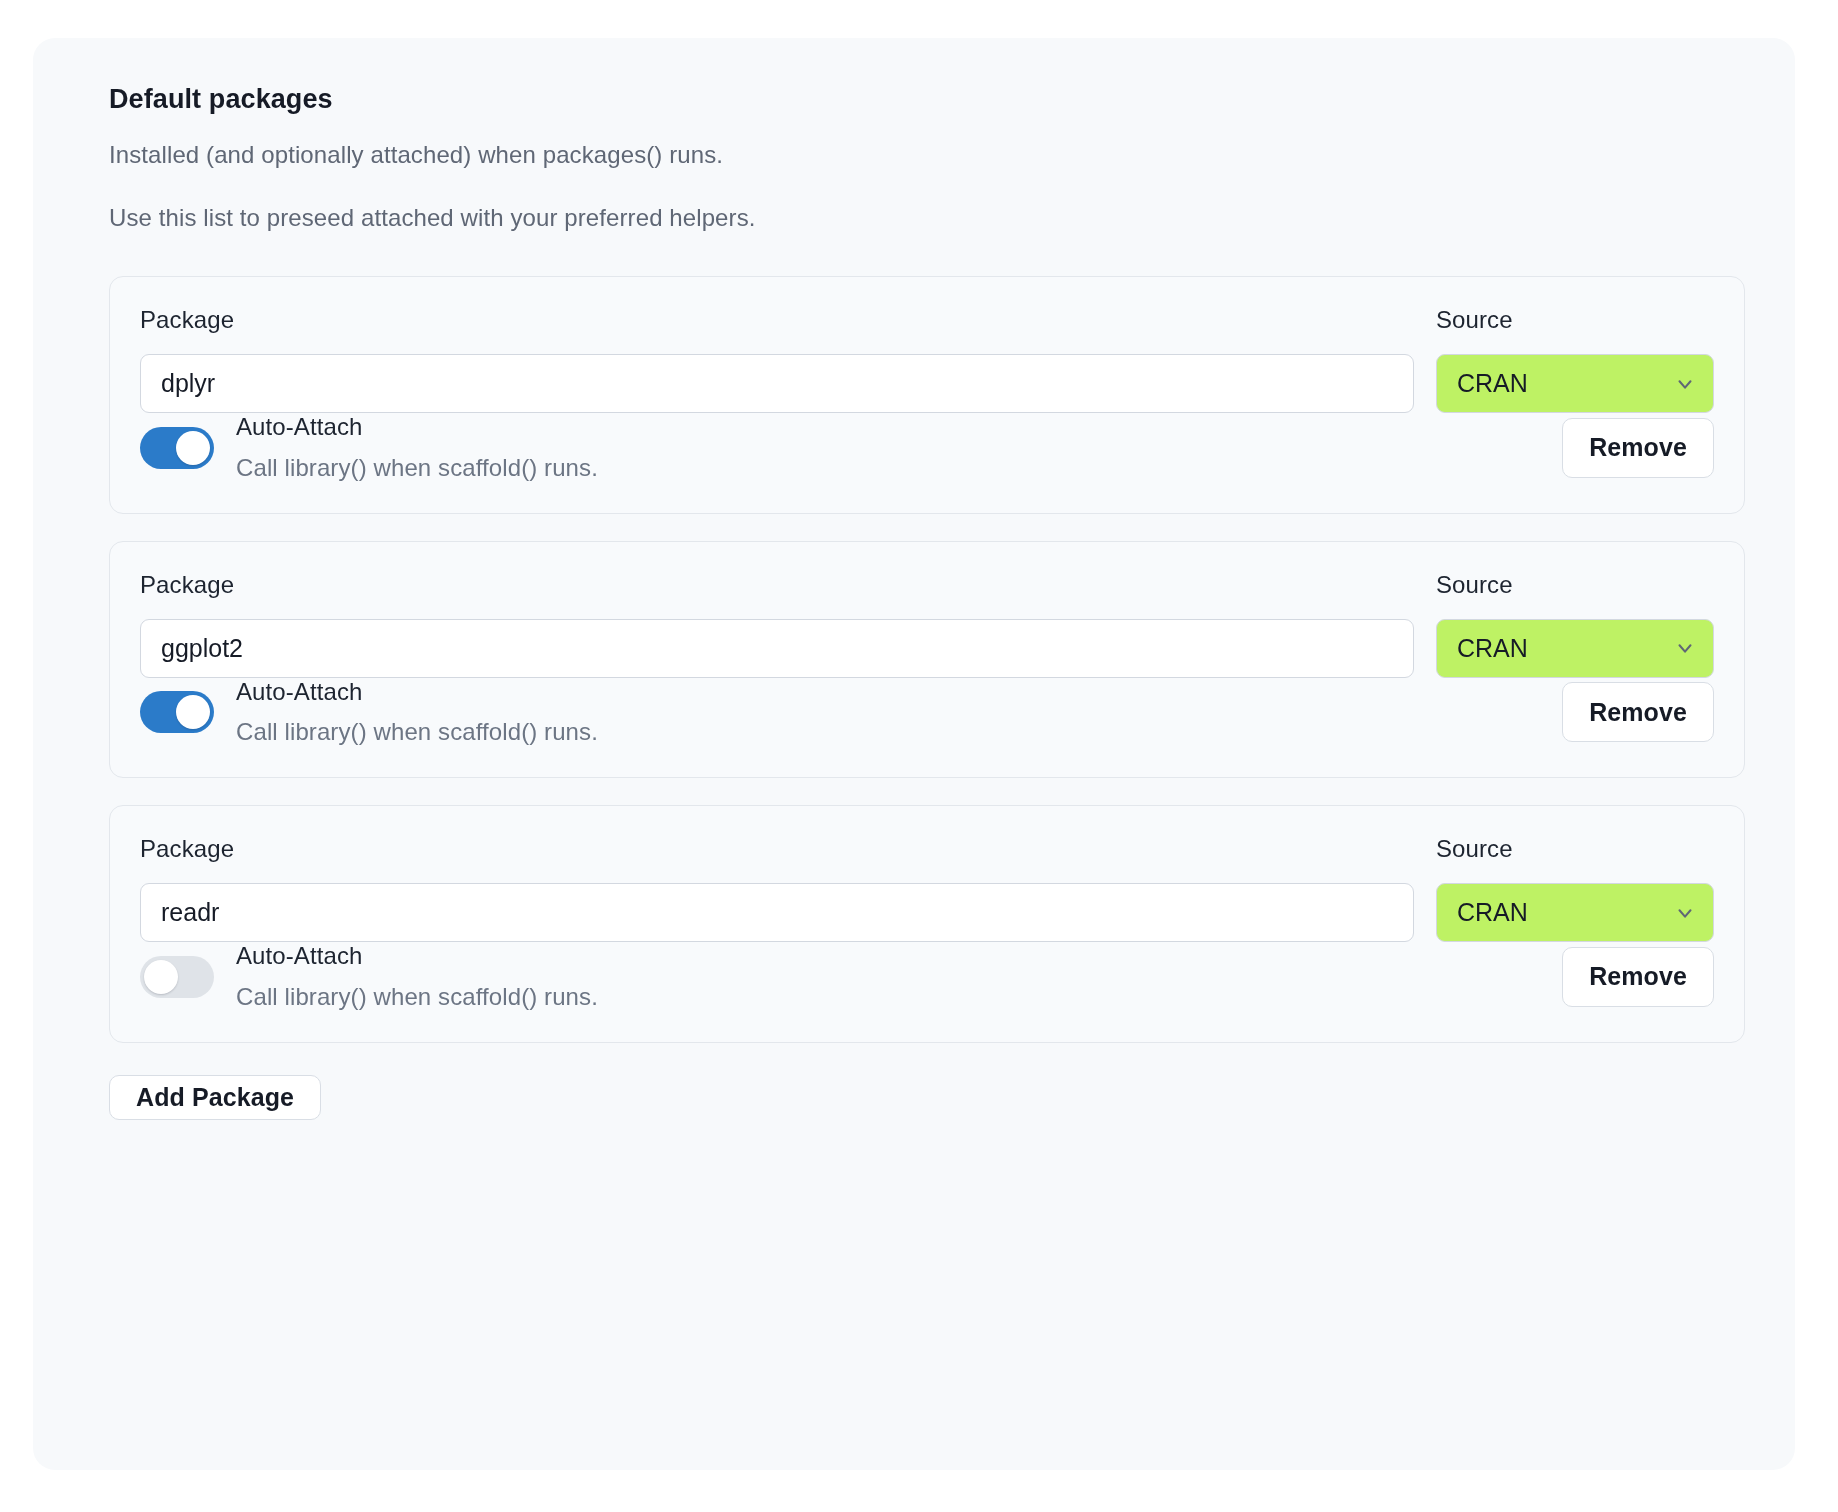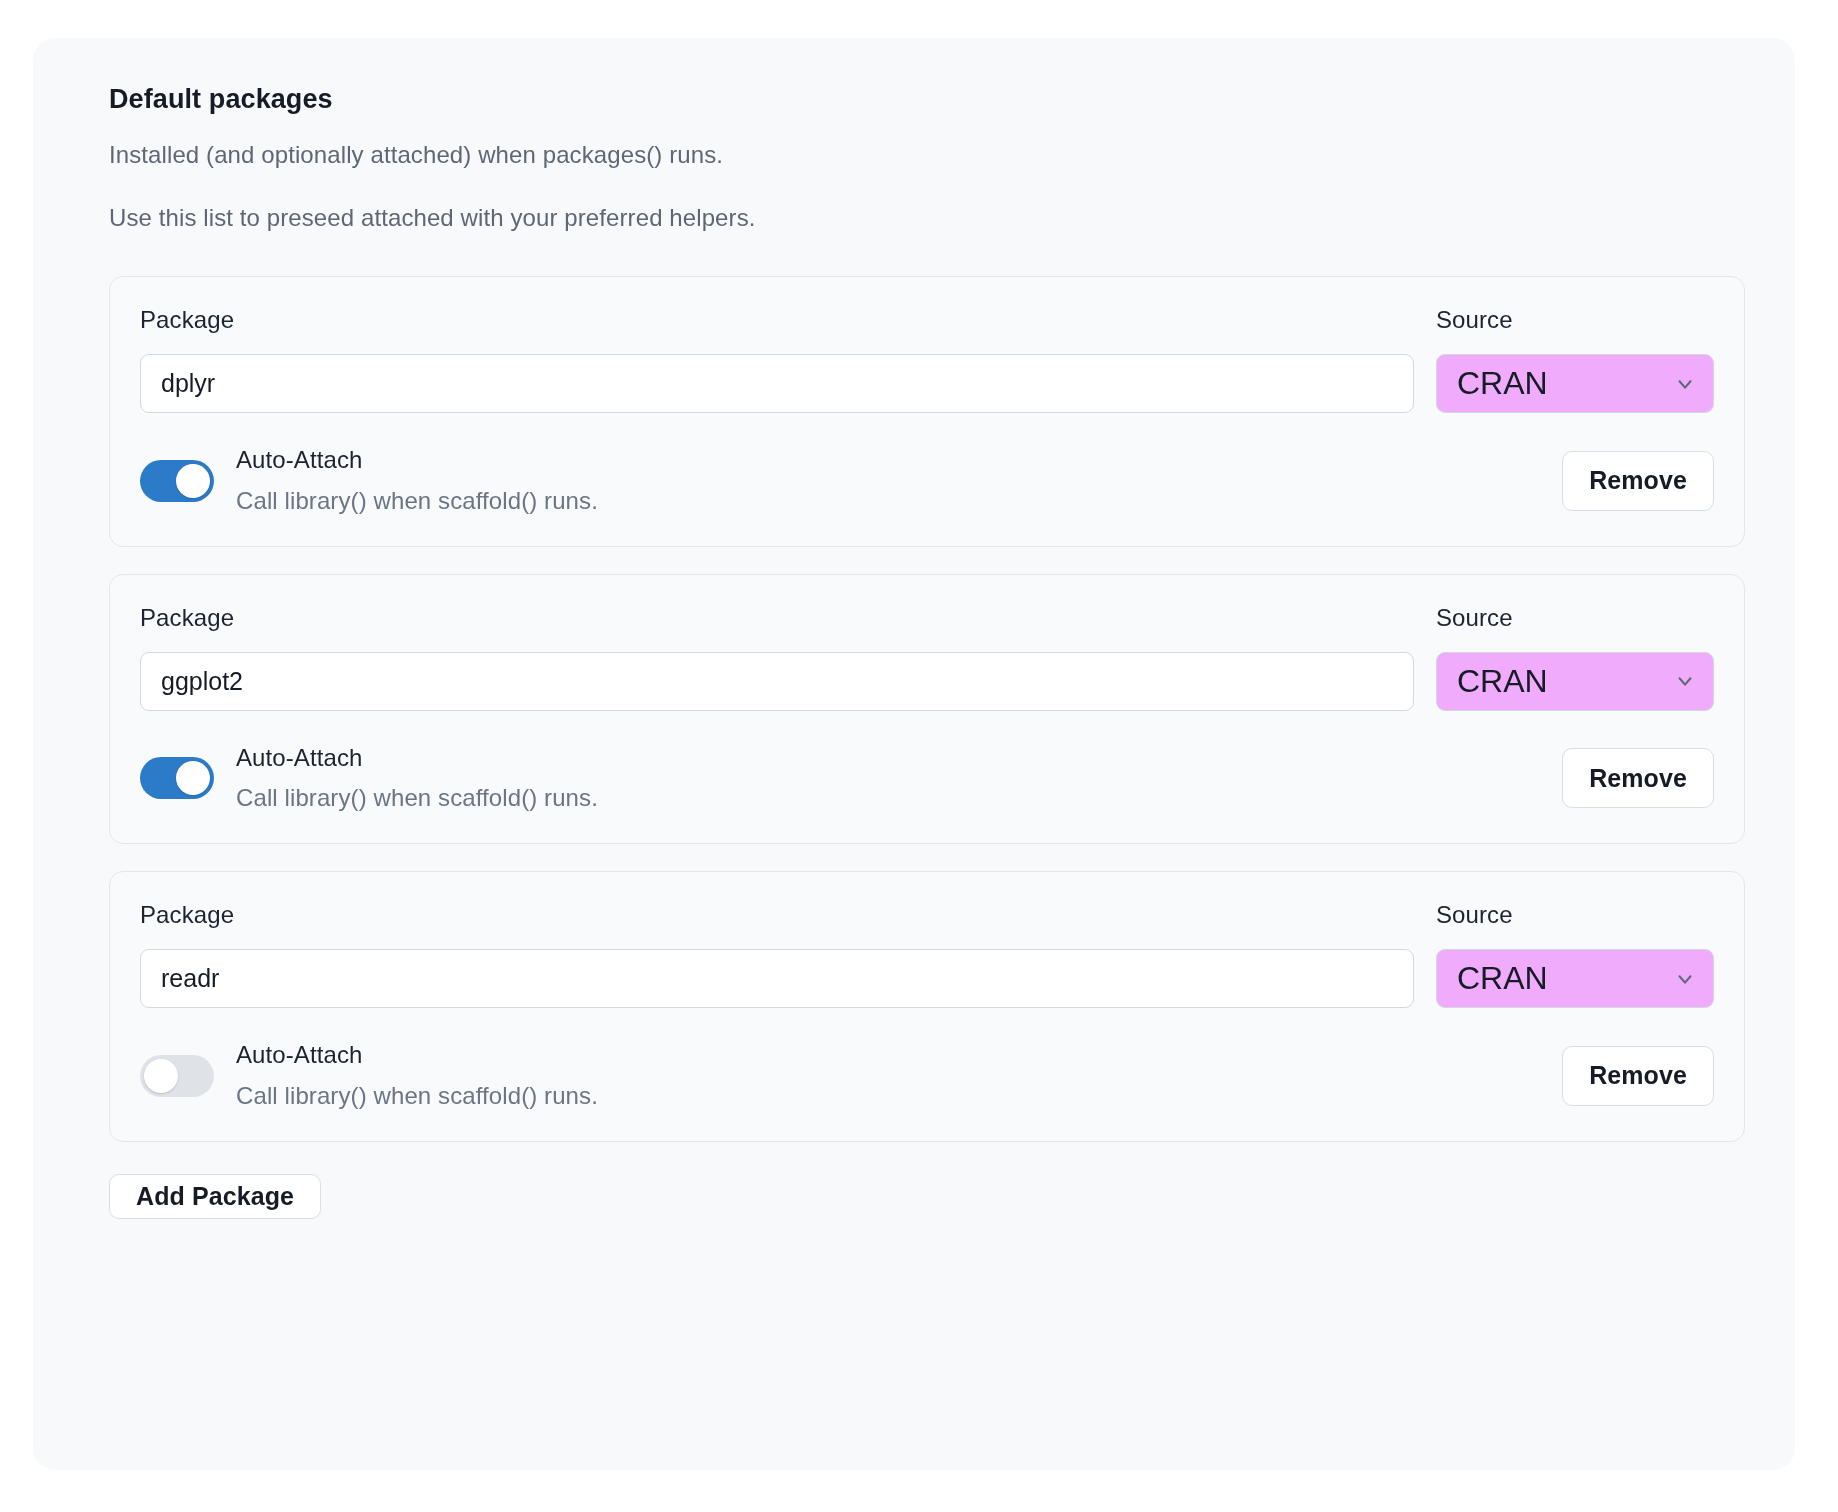--- a/index.html
+++ b/index.html
@@ -91,40 +91,39 @@
   }
 
   .select-wrap { position: relative; }
   .select-box {
     display: flex;
     align-items: center;
     width: 100%;
     height: 59px;
     border: 1px solid #d3d8e0;
     border-radius: 9px;
-    background: #f0abfc;
-    font-size: 32px;
+    background: #bef264;
+    font-size: 25px;
     color: #161b26;
     padding: 0 20px;
   }
   .select-chevron {
     position: absolute;
     right: 18px;
     top: 50%;
     transform: translateY(-50%);
     width: 22px;
     height: 22px;
     pointer-events: none;
     color: #5f6775;
   }
 
   .row-bottom {
     display: flex;
     align-items: center;
-    margin-top: 33px;
   }
 
   .toggle {
     flex: 0 0 auto;
     width: 74px;
     height: 42px;
     border-radius: 21px;
     background: #dfe3e8;
     position: relative;
     border: none;

